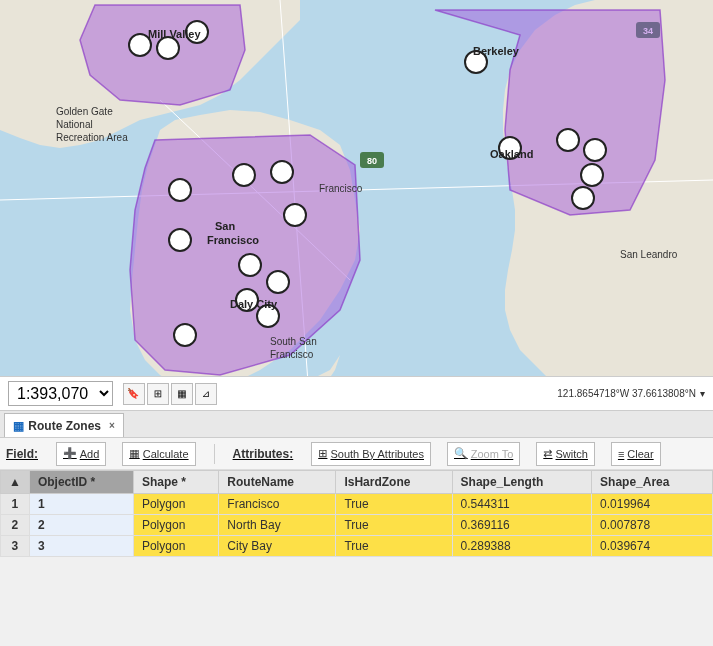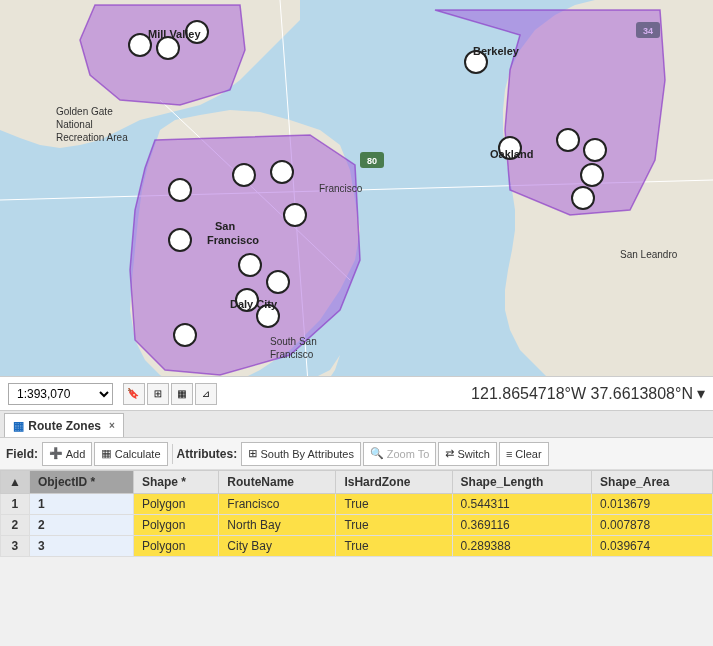--- a/index.html
+++ b/index.html
@@ -30,21 +30,21 @@
       border-top: 1px solid #ccc;
       display: flex;
       align-items: center;
       padding: 0 8px;
       gap: 6px;
     }
 
     #scale-selector {
       border: 1px solid #aaa;
       padding: 2px 4px;
-      font-size: 12px;
+      font-size: 16px;
       width: 105px;
       background: #fff;
     }
 
     .map-toolbar-icons {
       display: flex;
       gap: 2px;
       margin-left: 4px;
     }
 
@@ -52,21 +52,21 @@
       width: 22px; height: 22px;
       border: 1px solid #bbb;
       background: #f5f5f5;
       display: flex; align-items: center; justify-content: center;
       cursor: pointer;
       font-size: 10px;
     }
 
     #coordinates {
       margin-left: auto;
-      font-size: 16px;
+      font-size: 10px;
       color: #333;
       display: flex;
       align-items: center;
       gap: 4px;
     }
 
     
     #attribute-table {
       width: 713px;
       background: #fff;
@@ -112,21 +112,22 @@
     }
 
     
     #table-toolbar {
       height: 32px;
       background: #f5f5f5;
       border-bottom: 1px solid #ddd;
       display: flex;
       align-items: center;
       padding: 0 6px;
-      gap: 2px;
+      gap: 16px;
+      text-decoration: underline;
     }
 
     .toolbar-label {
       font-size: 12px;
       font-weight: 600;
       color: #333;
       margin-right: 2px;
     }
 
     .toolbar-btn {
@@ -361,21 +362,21 @@
     </thead>
     <tbody id="table-body">
 
     <tr>
           <td class="row-header">1</td>
           <td class="col-objectid">1</td>
           <td>Polygon</td>
           <td>Francisco</td>
           <td>True</td>
           <td>0.544311</td>
-          <td>0.013679</td>
+          <td>0.019964</td>
         </tr>
         <tr>
           <td class="row-header">2</td>
           <td class="col-objectid">2</td>
           <td>Polygon</td>
           <td>North Bay</td>
           <td>True</td>
           <td>0.369116</td>
           <td>0.007878</td>
         </tr>

